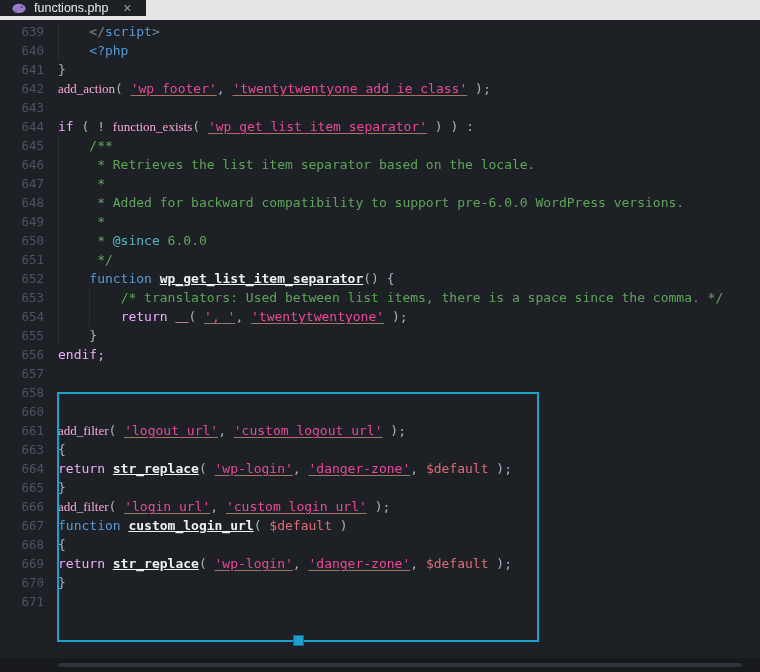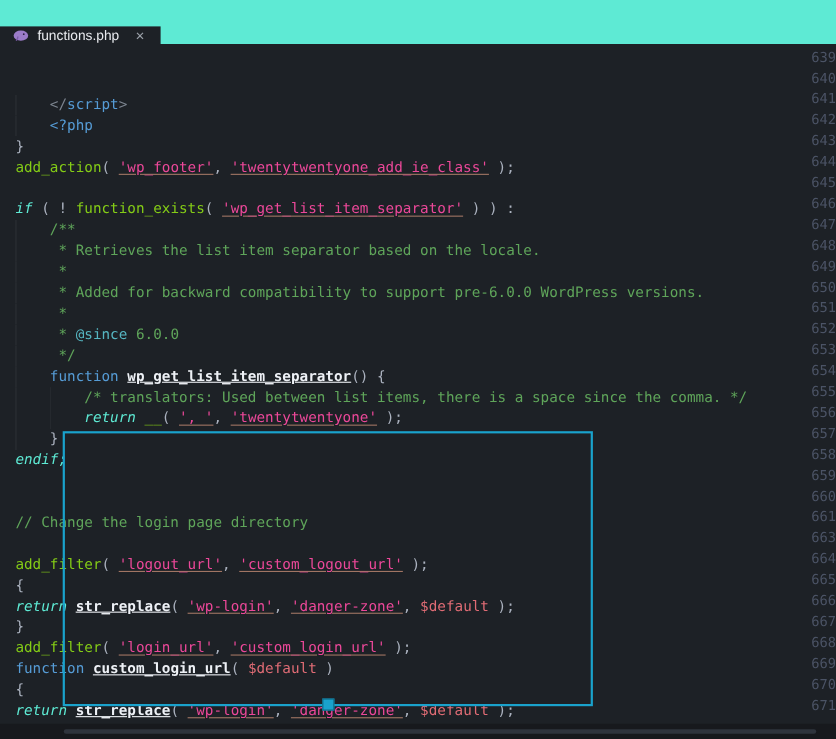--- a/index.html
+++ b/index.html
@@ -3,48 +3,48 @@
 <meta charset="utf-8">
 <style>
   html,body{margin:0;padding:0;}
   body{
     width:760px;height:672px;overflow:hidden;position:relative;
     background:#1d2126;
     font-family:"DejaVu Sans Mono", monospace;
   }
   
   .tabbar{
-    height:40px;background:#5eead4;display:flex;align-items:flex-end;
+    height:20px;background:#e5e5e5;display:flex;align-items:flex-start;
     font-family:"Liberation Sans", sans-serif;
   }
   .tab{
     display:flex;align-items:center;gap:7px;
     padding:0 11px;background:#1d2126;cursor:pointer;
     font-size:12.5px;color:#e8eaee;
   }
   .tab .close{
     color:#9aa0a8;font-size:14px;line-height:1;margin-left:4px;cursor:pointer;
     width:16px;height:16px;display:flex;align-items:center;justify-content:center;border-radius:3px;
   }
   .phpicon{width:16px;height:16px;flex:0 0 16px;}
   
   .editor{position:relative;padding-top:2px;}
-  .line{display:flex;height:19px;line-height:19px;font-size:13px;white-space:pre;flex-direction:column;}
+  .line{display:flex;height:19px;line-height:19px;font-size:13px;white-space:pre;}
   .num{
     flex:0 0 44px;text-align:right;color:#4b5365;user-select:none;
     font-size:12.5px;
   }
   .code{margin-left:14px;}
   .ind{display:inline-block;white-space:pre;box-shadow:inset 1px 0 0 rgba(255,255,255,0.07);}
   
   .tk-p  {color:#abb2bf;}
   .tk-pb {color:#7d8590;}
-  .tk-k  {color:#5eead4;font-style:italic;}
+  .tk-k  {color:#f0abfc;}
   .tk-kb {color:#569cd6;}
-  .tk-fn {color:#84cc16;}
+  .tk-fn {color:#f9a8d4;font-family:Liberation Serif, serif;}
   .tk-fnb{color:#eef1f6;font-weight:bold;text-decoration:underline;}
   .tk-s  {color:#ec4899;text-decoration:underline;text-decoration-color:rgba(206,145,120,.75);text-underline-offset:2px;}
   .tk-v  {color:#e06c75;}
   .tk-c  {color:#5fa55a;}
   .tk-at {color:#56b6c2;}
   
   .annotation{
     position:absolute;left:57px;top:392px;width:482px;height:250px;
     border:2px solid #1aa2cc;pointer-events:none;box-sizing:border-box;
   }
@@ -93,21 +93,20 @@
       <div class="line"><div class="num">649</div><div class="code"><span class="ind">    </span><span class="tk-c"> *</span></div></div>
       <div class="line"><div class="num">650</div><div class="code"><span class="ind">    </span><span class="tk-c"> * </span><span class="tk-at">@since</span><span class="tk-c"> 6.0.0</span></div></div>
       <div class="line"><div class="num">651</div><div class="code"><span class="ind">    </span><span class="tk-c"> */</span></div></div>
       <div class="line"><div class="num">652</div><div class="code"><span class="ind">    </span><span class="tk-kb">function</span><span class="tk-p"> </span><span class="tk-fnb">wp_get_list_item_separator</span><span class="tk-p">() {</span></div></div>
       <div class="line"><div class="num">653</div><div class="code"><span class="ind">    </span><span class="ind">    </span><span class="tk-c">/* translators: Used between list items, there is a space since the comma. */</span></div></div>
       <div class="line"><div class="num">654</div><div class="code"><span class="ind">    </span><span class="ind">    </span><span class="tk-k">return</span><span class="tk-p"> </span><span class="tk-fn">__</span><span class="tk-p">( </span><span class="tk-s">', '</span><span class="tk-p">, </span><span class="tk-s">'twentytwentyone'</span><span class="tk-p"> );</span></div></div>
       <div class="line"><div class="num">655</div><div class="code"><span class="ind">    </span><span class="tk-p">}</span></div></div>
       <div class="line"><div class="num">656</div><div class="code"><span class="tk-k">endif;</span></div></div>
       <div class="line"><div class="num">657</div><div class="code"></div></div>
       <div class="line"><div class="num">658</div><div class="code"></div></div>
-      <div class="line"><div class="num">659</div><div class="code"><span class="tk-c">// Change the login page directory</span></div></div>
       <div class="line"><div class="num">660</div><div class="code"></div></div>
       <div class="line"><div class="num">661</div><div class="code"><span class="tk-fn">add_filter</span><span class="tk-p">( </span><span class="tk-s">'logout_url'</span><span class="tk-p">, </span><span class="tk-s">'custom_logout_url'</span><span class="tk-p"> );</span></div></div>
       <div class="line"><div class="num">663</div><div class="code"><span class="tk-p">{</span></div></div>
       <div class="line"><div class="num">664</div><div class="code"><span class="tk-k">return</span><span class="tk-p"> </span><span class="tk-fnb">str_replace</span><span class="tk-p">( </span><span class="tk-s">'wp-login'</span><span class="tk-p">, </span><span class="tk-s">'danger-zone'</span><span class="tk-p">, </span><span class="tk-v">$default</span><span class="tk-p"> );</span></div></div>
       <div class="line"><div class="num">665</div><div class="code"><span class="tk-p">}</span></div></div>
       <div class="line"><div class="num">666</div><div class="code"><span class="tk-fn">add_filter</span><span class="tk-p">( </span><span class="tk-s">'login_url'</span><span class="tk-p">, </span><span class="tk-s">'custom_login_url'</span><span class="tk-p"> );</span></div></div>
       <div class="line"><div class="num">667</div><div class="code"><span class="tk-kb">function</span><span class="tk-p"> </span><span class="tk-fnb">custom_login_url</span><span class="tk-p">( </span><span class="tk-v">$default</span><span class="tk-p"> )</span></div></div>
       <div class="line"><div class="num">668</div><div class="code"><span class="tk-p">{</span></div></div>
       <div class="line"><div class="num">669</div><div class="code"><span class="tk-k">return</span><span class="tk-p"> </span><span class="tk-fnb">str_replace</span><span class="tk-p">( </span><span class="tk-s">'wp-login'</span><span class="tk-p">, </span><span class="tk-s">'danger-zone'</span><span class="tk-p">, </span><span class="tk-v">$default</span><span class="tk-p"> );</span></div></div>
       <div class="line"><div class="num">670</div><div class="code"><span class="tk-p">}</span></div></div>

